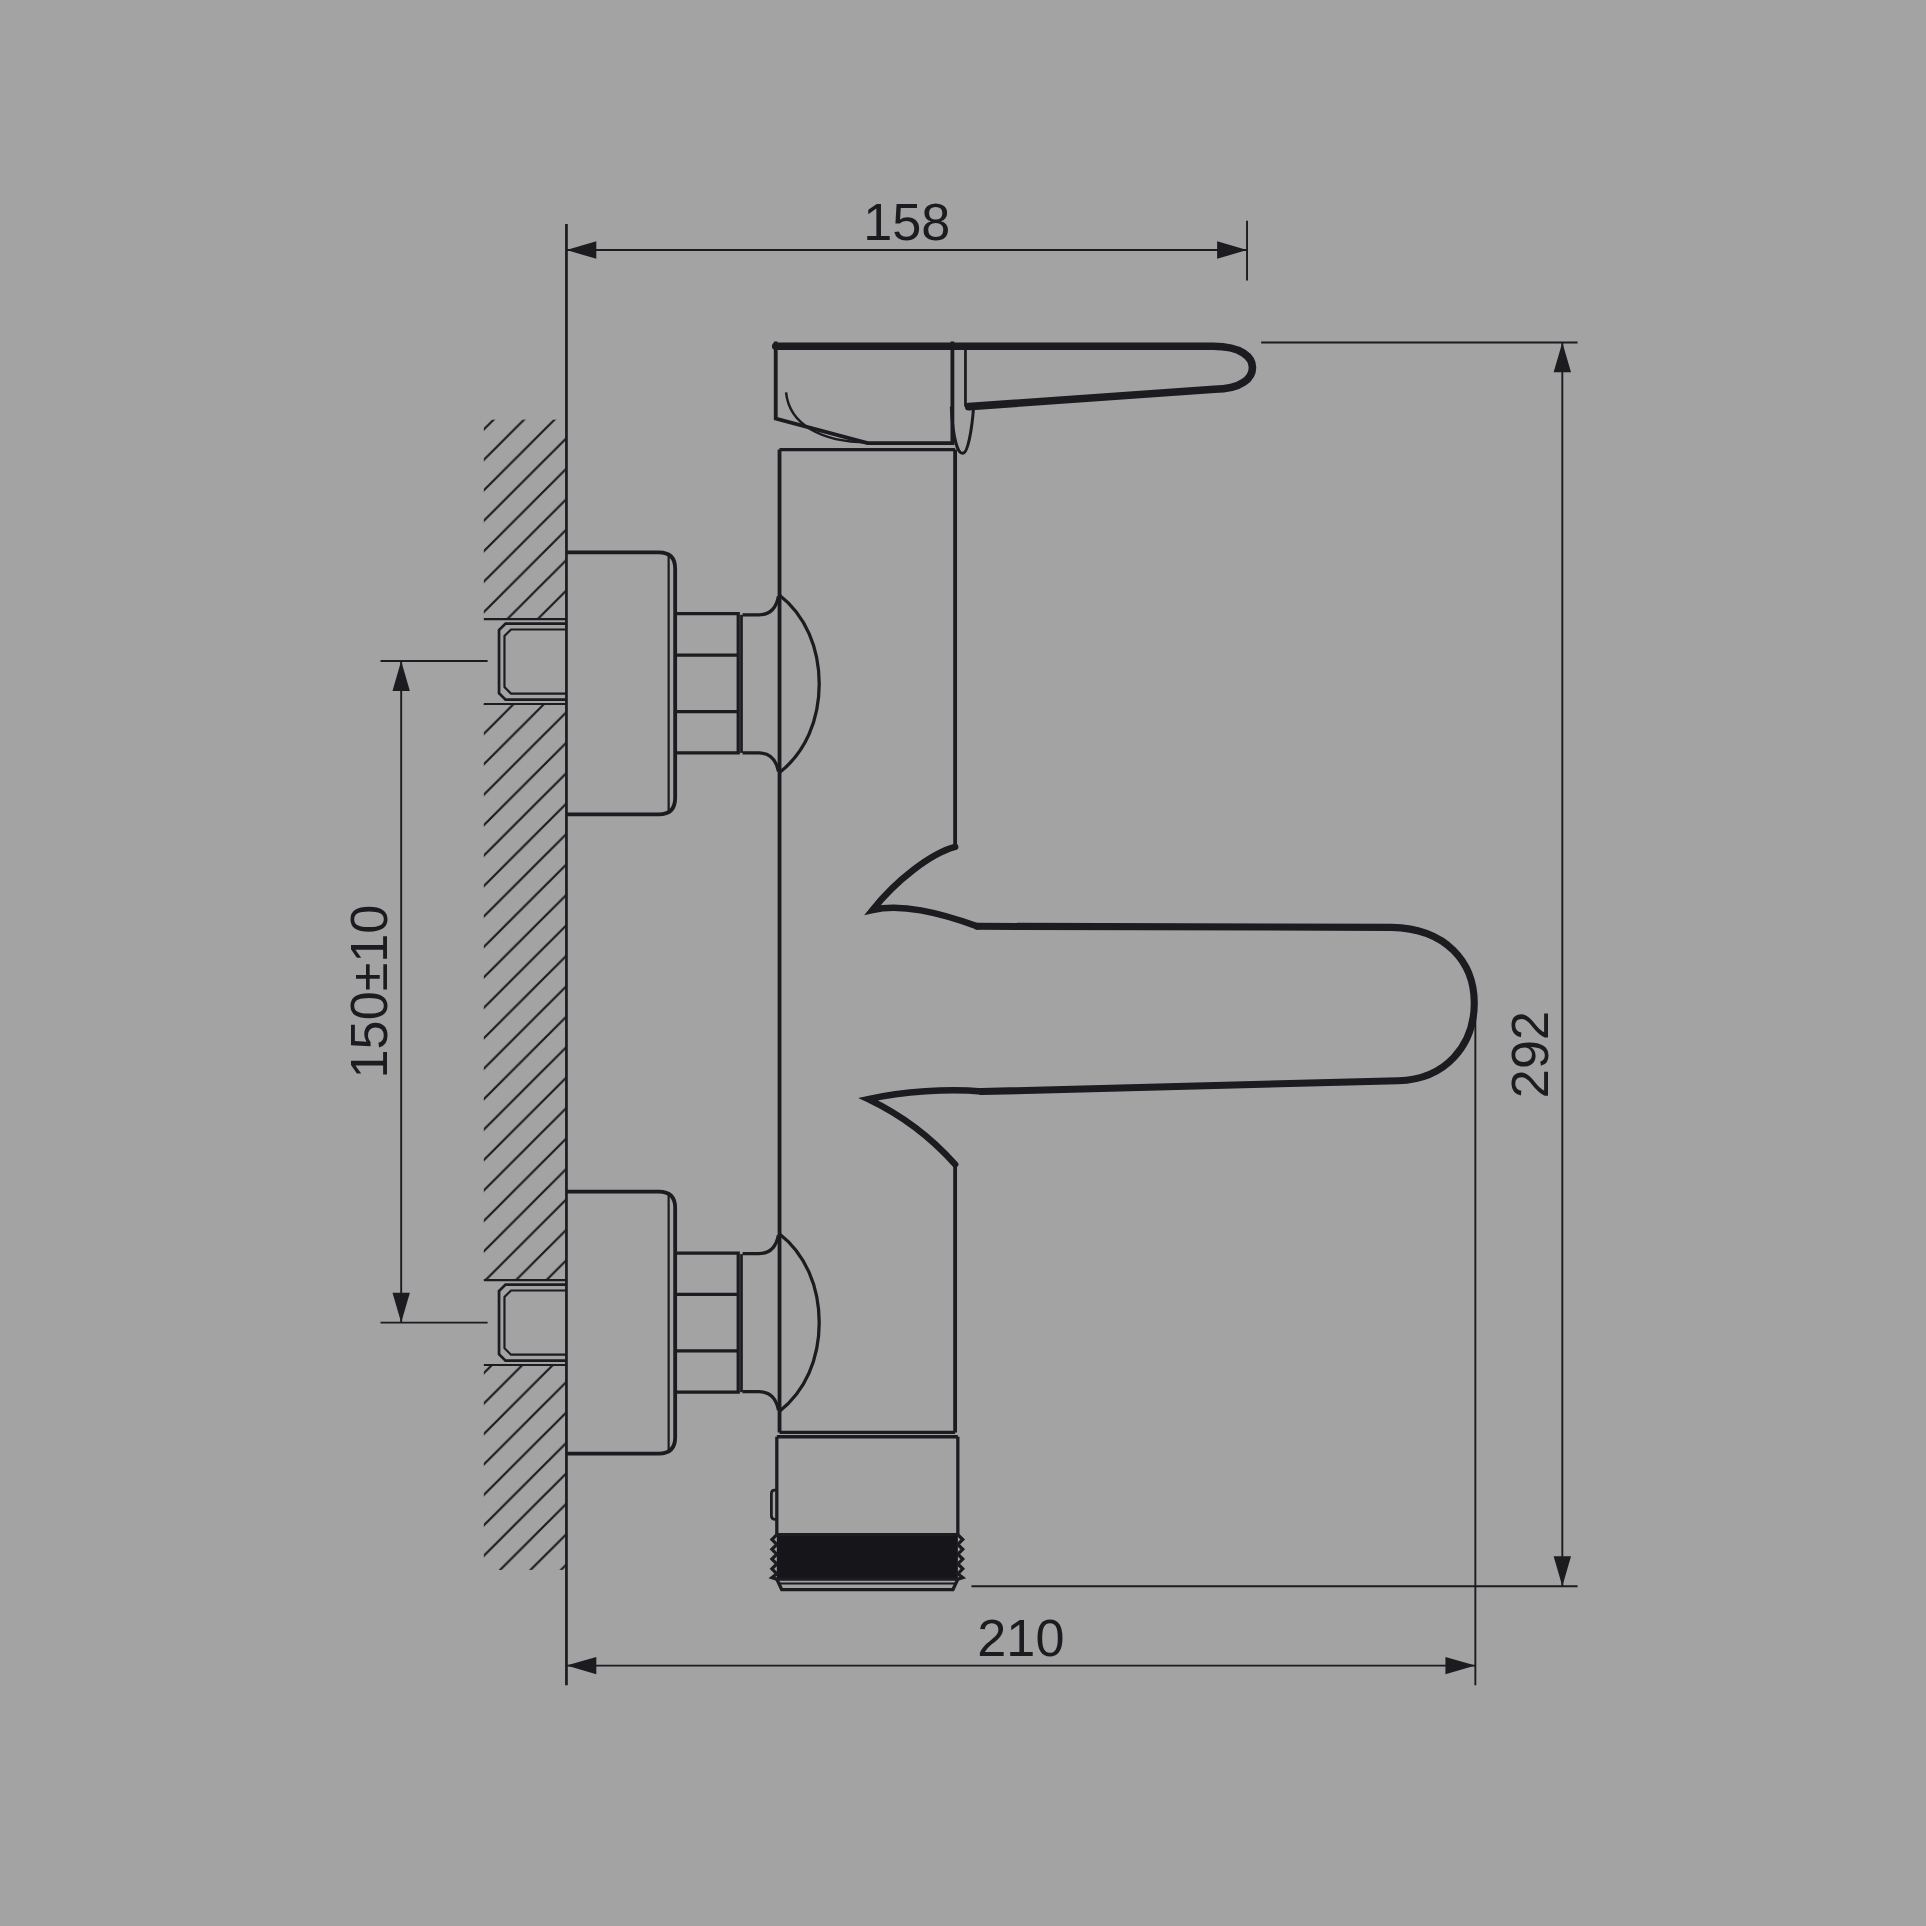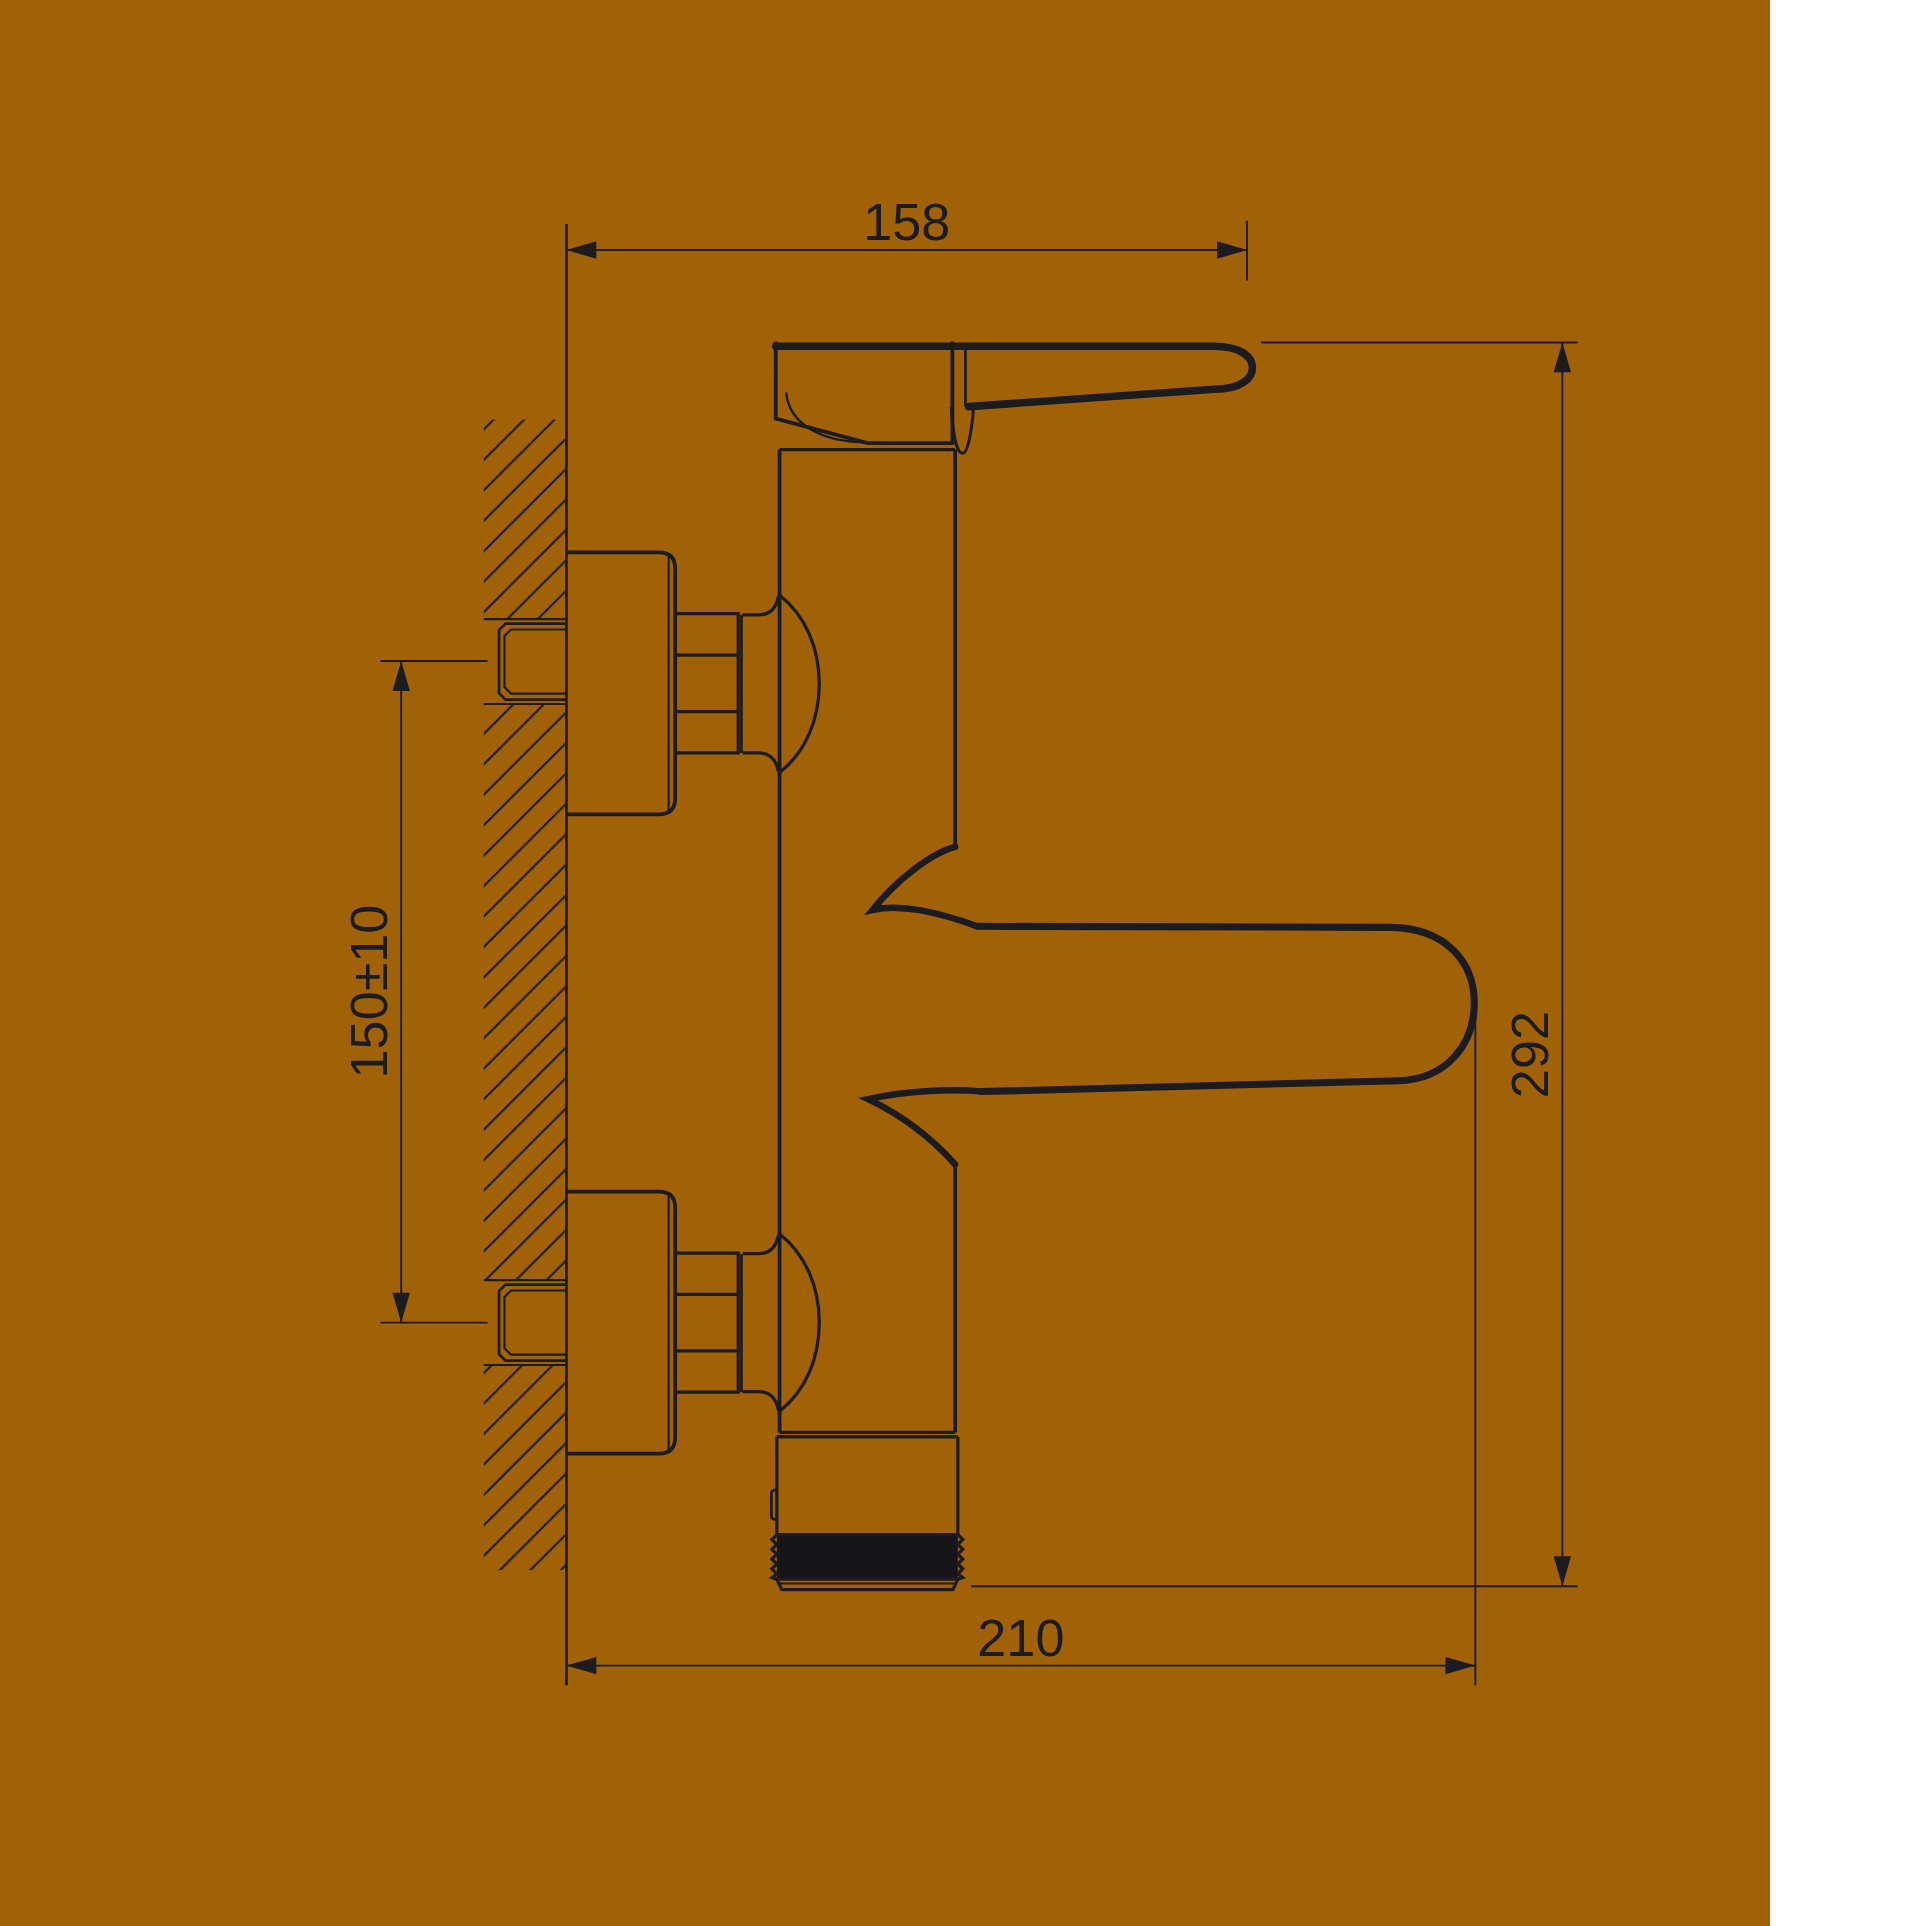--- a/index.html
+++ b/index.html
@@ -5,23 +5,23 @@
   html, body {
     margin: 0;
     padding: 0;
     background: #ffffff;
     width: 1926px;
     height: 1926px;
     font-family: "Liberation Sans", sans-serif;
   }
   #stage {
     position: relative;
-    width: 1770px;
+    width: 1926px;
     height: 1926px;
-    background: #a16207;
+    background: #a3a3a3;
     overflow: hidden;
   }
   svg { display: block; }
   .ink   { stroke: #1b1b20; fill: none; }
   .thin  { stroke-width: 4;  }
   .dim   { stroke-width: 3.5;}
   .med   { stroke-width: 6;  }
   .med2  { stroke-width: 7;  }
   .thick { stroke-width: 13; stroke-linecap: round; stroke-linejoin: round; }
   .thick2{ stroke-width: 14; stroke-linecap: round; stroke-linejoin: round; }

